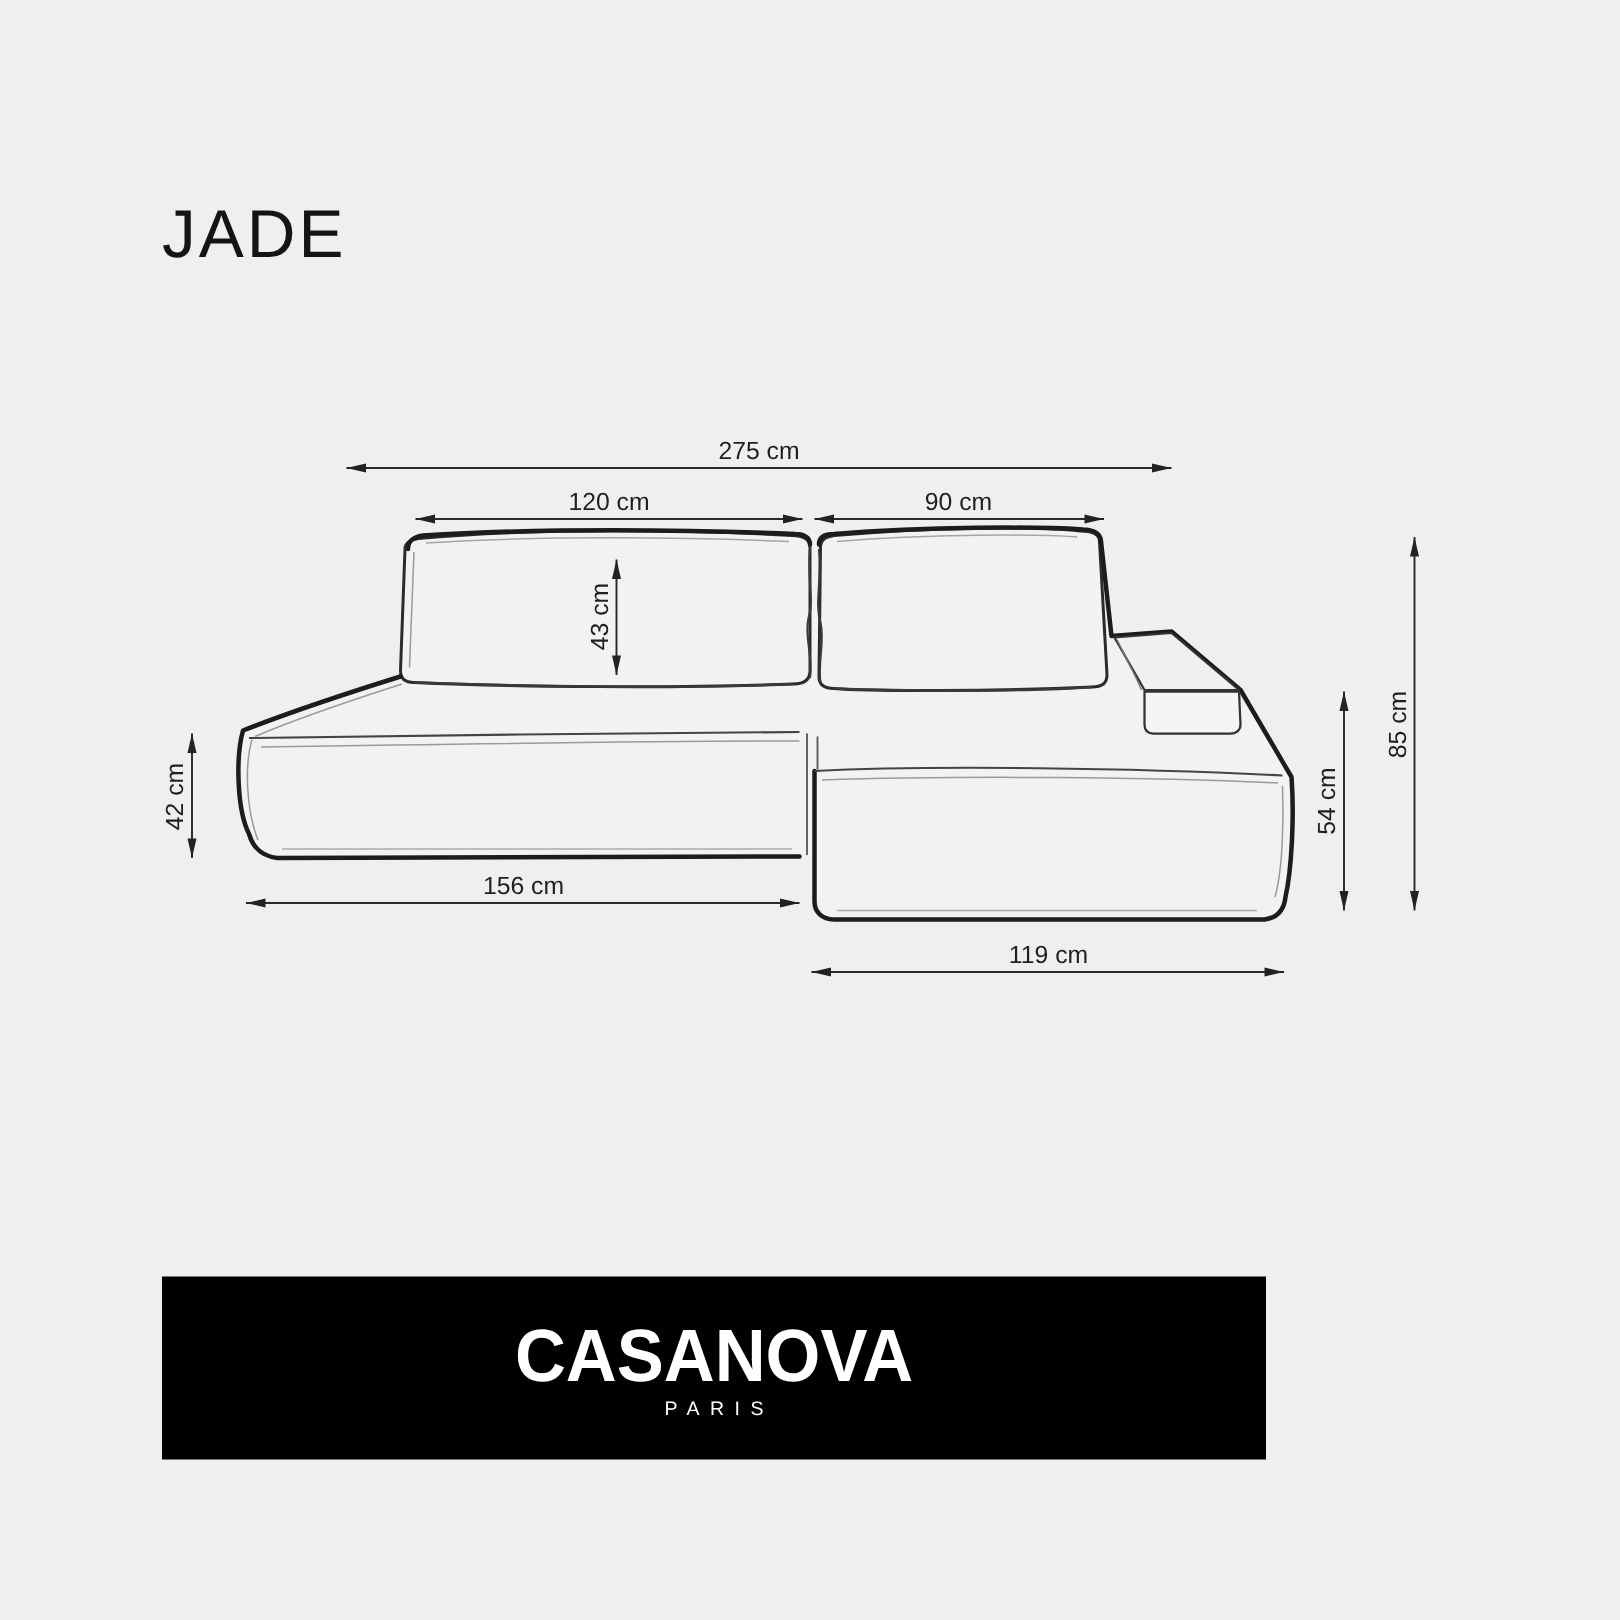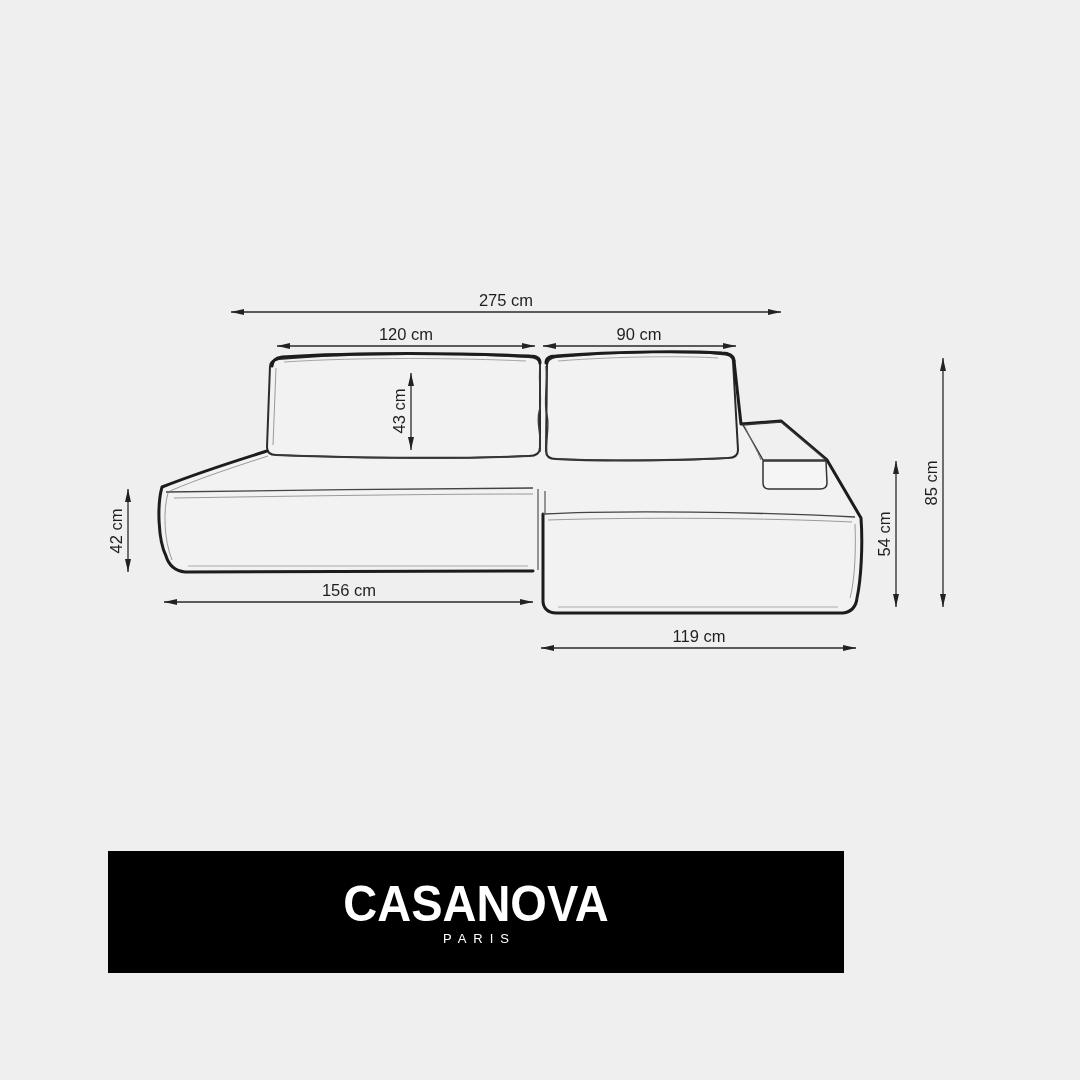--- a/index.html
+++ b/index.html
@@ -49,20 +49,21 @@
     margin-top:5px;
     padding-left:7px; 
     line-height:1;
   }
 </style>
 </head>
 <body>
 
 <div class="canvas">
 
+  <div class="page-title">JADE</div>
 
   <svg class="diagram" viewBox="0 0 1080 1080">
     <defs>
       <marker id="ah" viewBox="0 0 14 8" refX="13.5" refY="4" markerWidth="14" markerHeight="8" markerUnits="userSpaceOnUse" orient="auto-start-reverse">
         <path d="M0.5,1 L13.5,4 L0.5,7 Z" fill="#222222"></path>
       </marker>
     </defs>
 
     <g>
 

